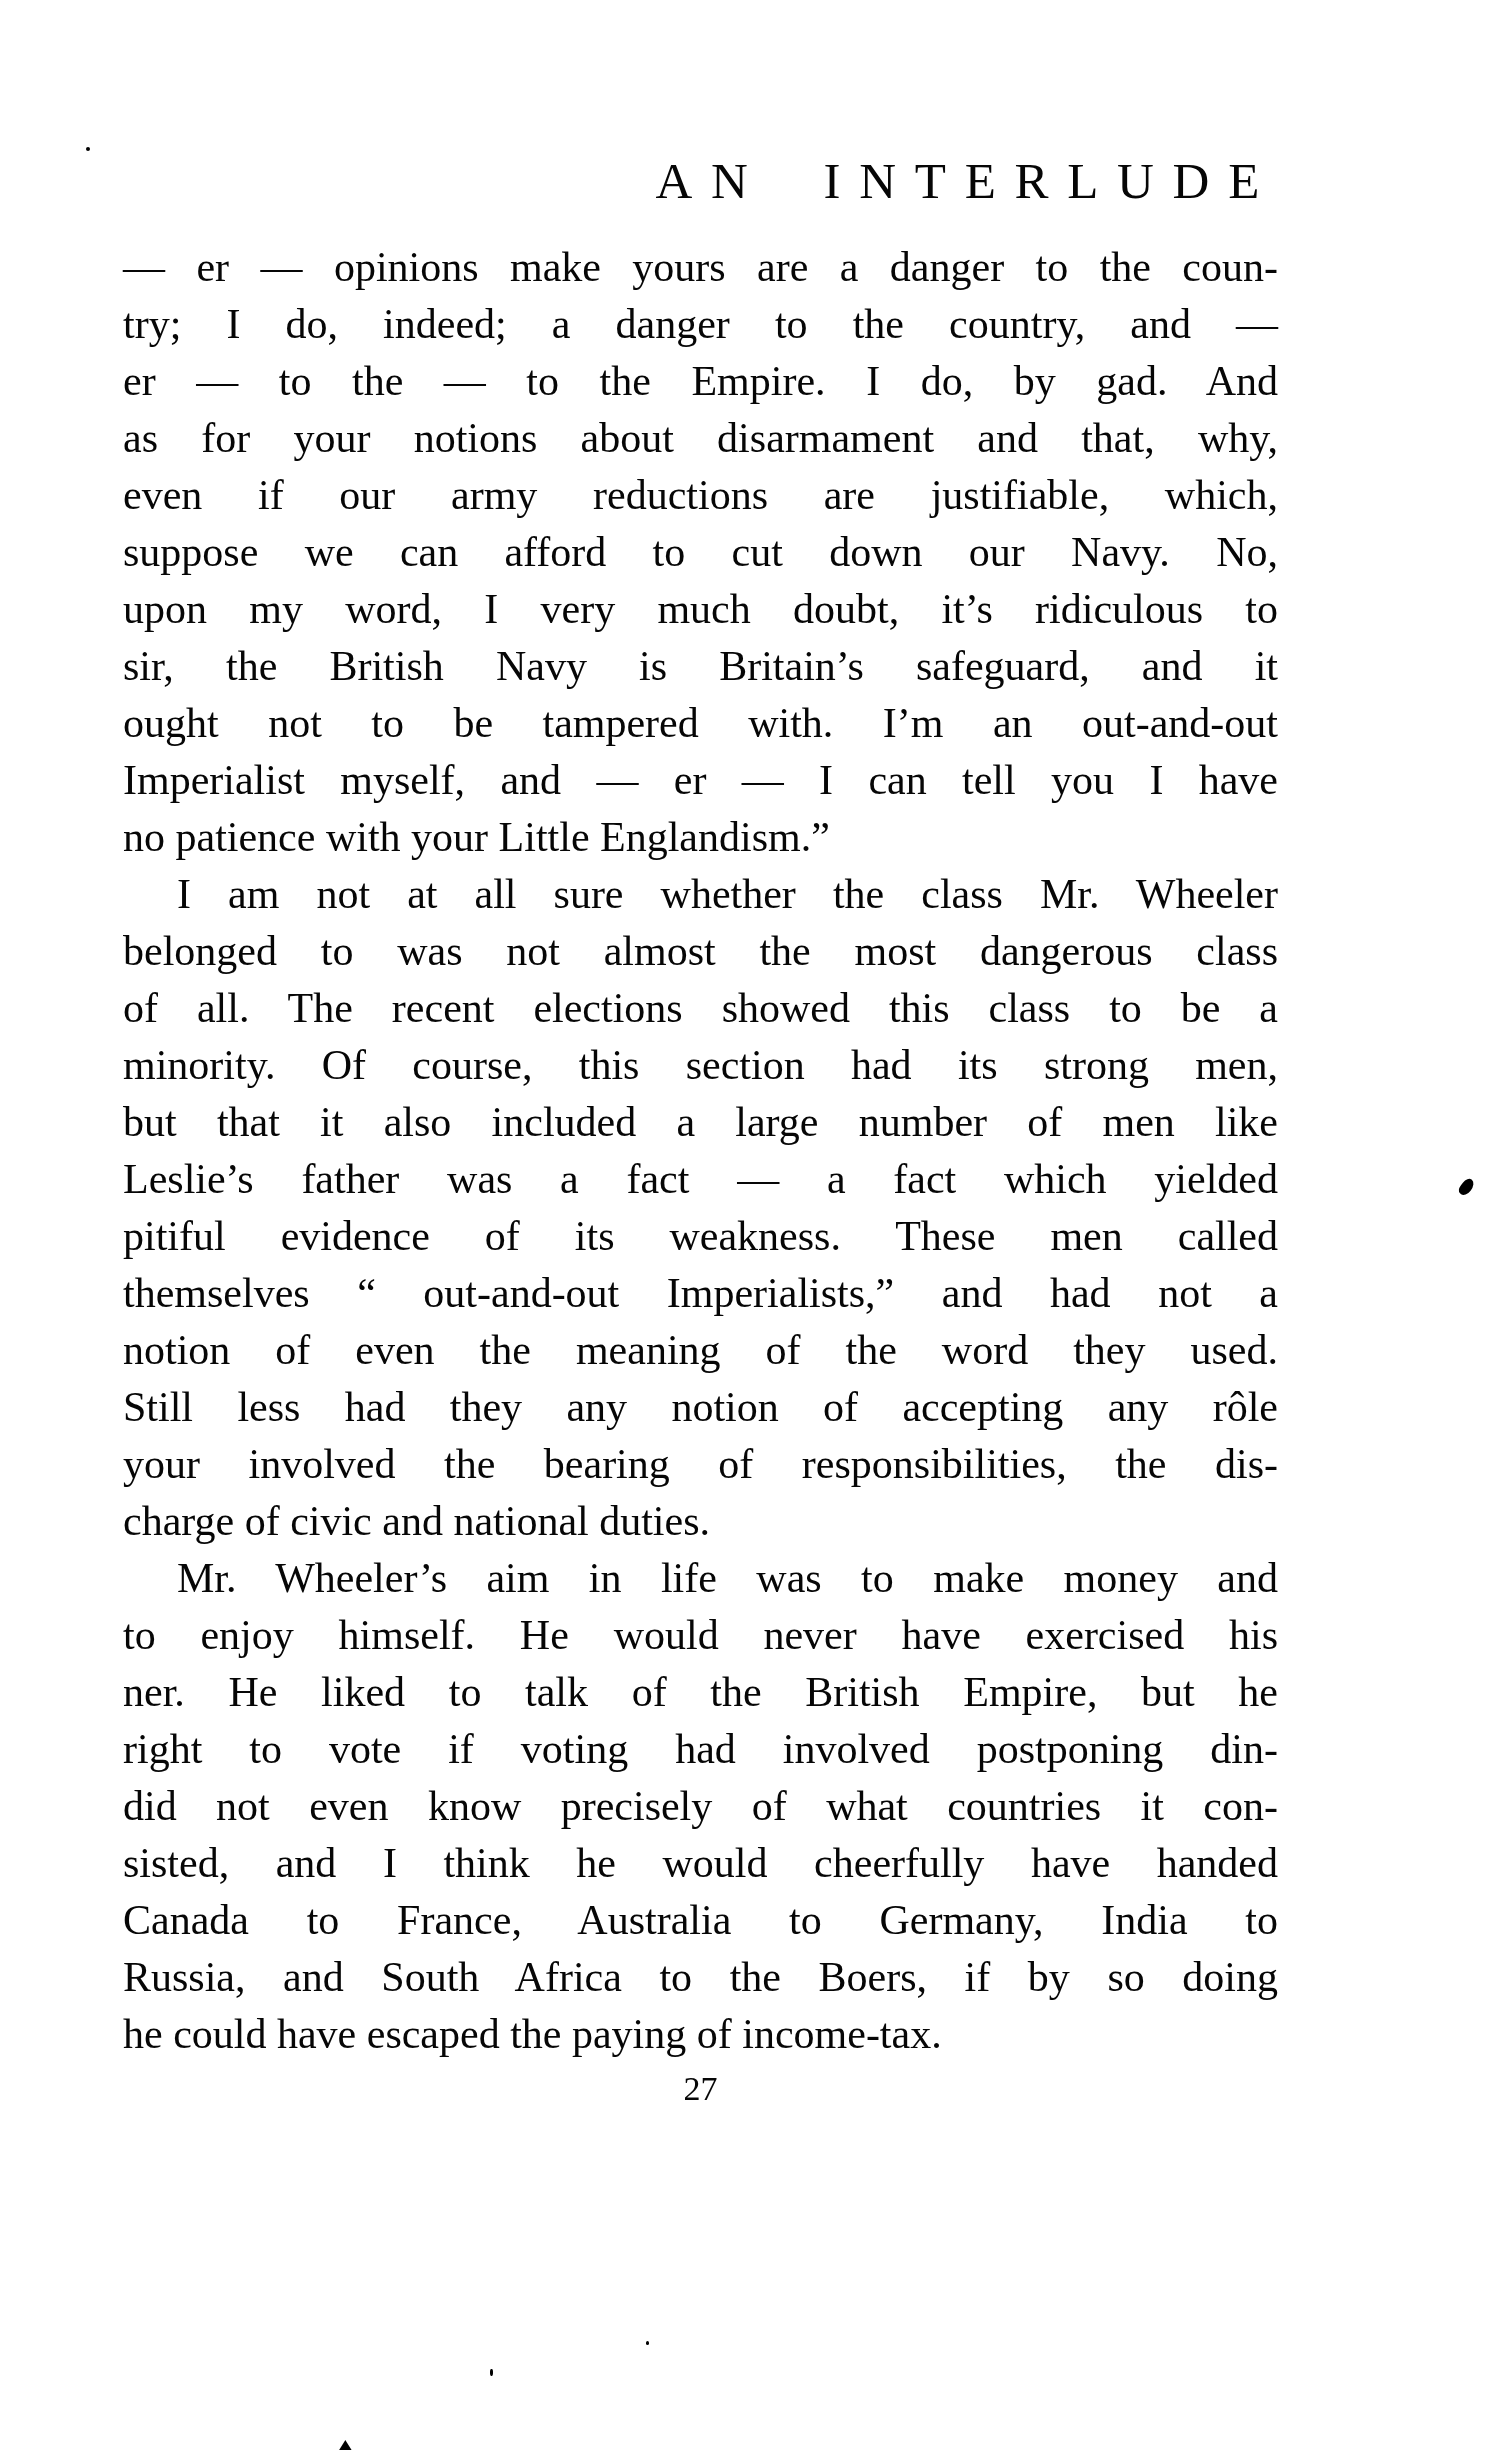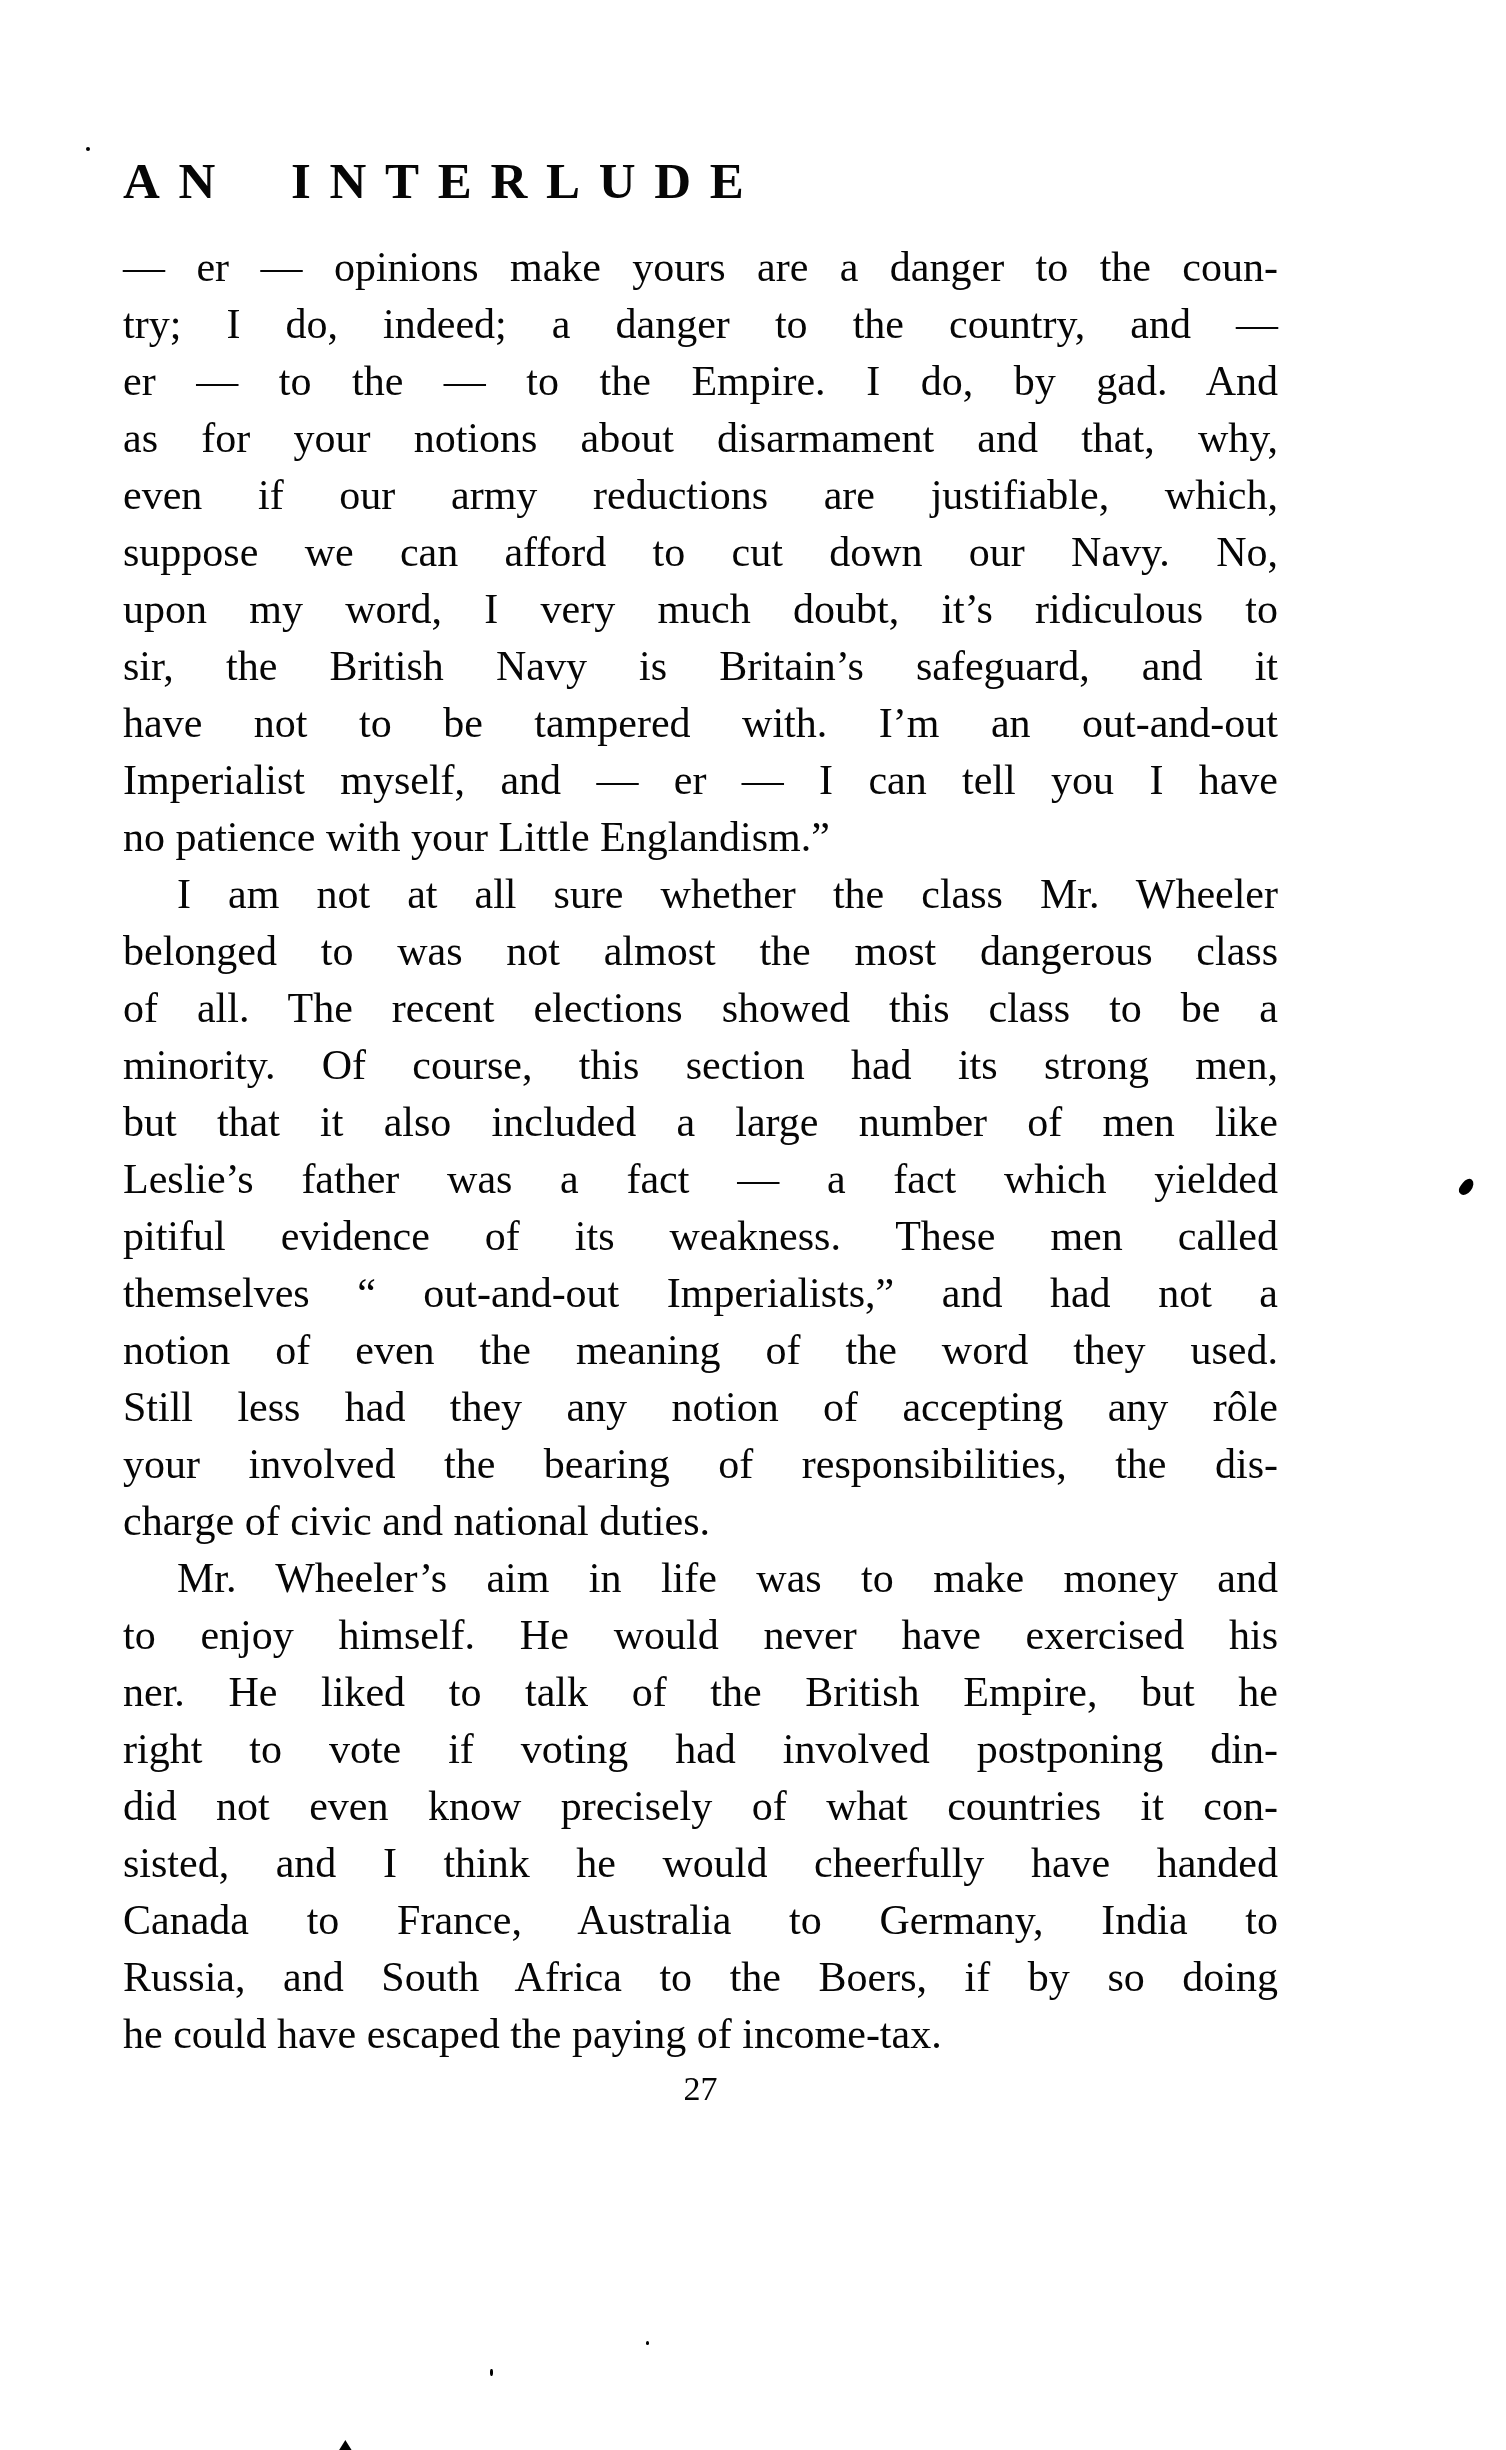--- a/index.html
+++ b/index.html
@@ -15,24 +15,24 @@
     overflow: hidden;
     font-family: "Liberation Serif", "DejaVu Serif", serif;
     color: #060606;
   }
   .title {
     position: absolute;
     top: 156px;
     left: 123px;
     width: 1155px;
     margin: 0;
-    text-align: left;
+    text-align: right;
     font-size: 51px;
     line-height: 51px;
-    font-weight: bold;
+    font-weight: normal;
     letter-spacing: 18.7px;
     word-spacing: 25.5px;
     white-space: nowrap;
   }
   .text-block {
     position: absolute;
     left: 123px;
     top: 239px;
     width: 1155px;
     font-size: 42px;
@@ -82,21 +82,21 @@
 
   <div class="text-block">
       <div class="line">— er — opinions make yours are a danger to the coun-</div>
       <div class="line">try;  I do, indeed;  a danger to the country, and —</div>
       <div class="line">er — to the — to the Empire.  I do, by gad.  And</div>
       <div class="line">as for your notions about disarmament and that, why,</div>
       <div class="line">even if our army reductions are justifiable, which,</div>
       <div class="line">suppose we can afford to cut down our Navy.  No,</div>
       <div class="line">upon my word, I very much doubt, it’s ridiculous to</div>
       <div class="line">sir, the British Navy is Britain’s safeguard, and it</div>
-      <div class="line">have not to be tampered with.  I’m an out-and-out</div>
+      <div class="line">ought not to be tampered with.  I’m an out-and-out</div>
       <div class="line">Imperialist myself, and — er — I can tell you I have</div>
       <div class="line para-end">no patience with your Little Englandism.”</div>
       <div class="line indent">I am not at all sure whether the class Mr. Wheeler</div>
       <div class="line">belonged to was not almost the most dangerous class</div>
       <div class="line">of all.  The recent elections showed this class to be a</div>
       <div class="line">minority.  Of course, this section had its strong men,</div>
       <div class="line">but that it also included a large number of men like</div>
       <div class="line">Leslie’s father was a fact — a fact which yielded</div>
       <div class="line">pitiful evidence of its weakness.  These men called</div>
       <div class="line">themselves “ out-and-out Imperialists,” and had not a</div>

